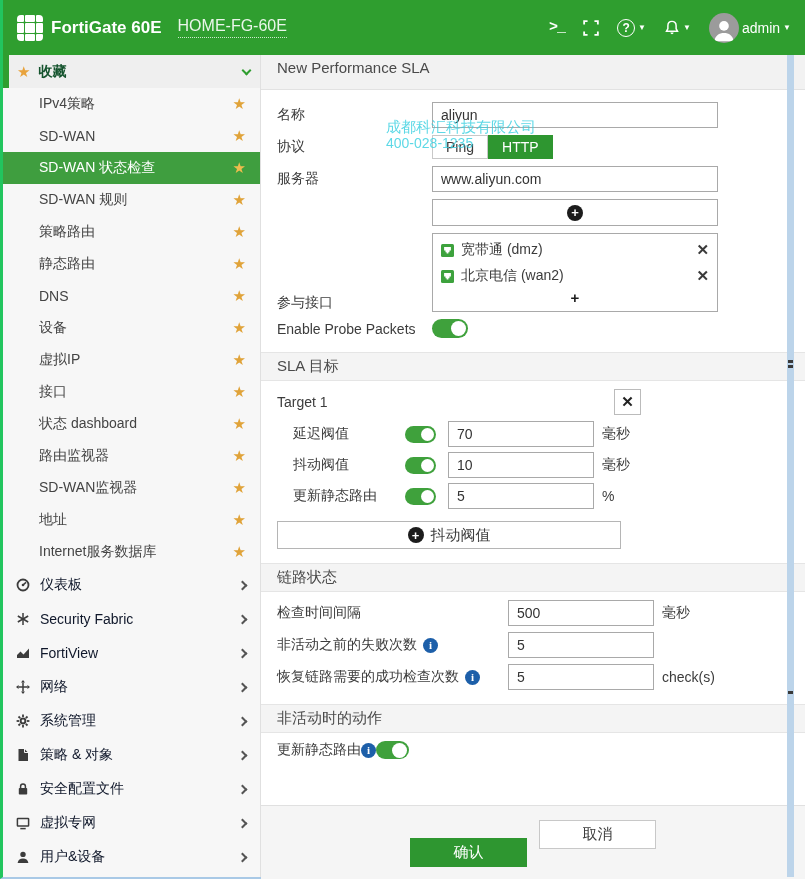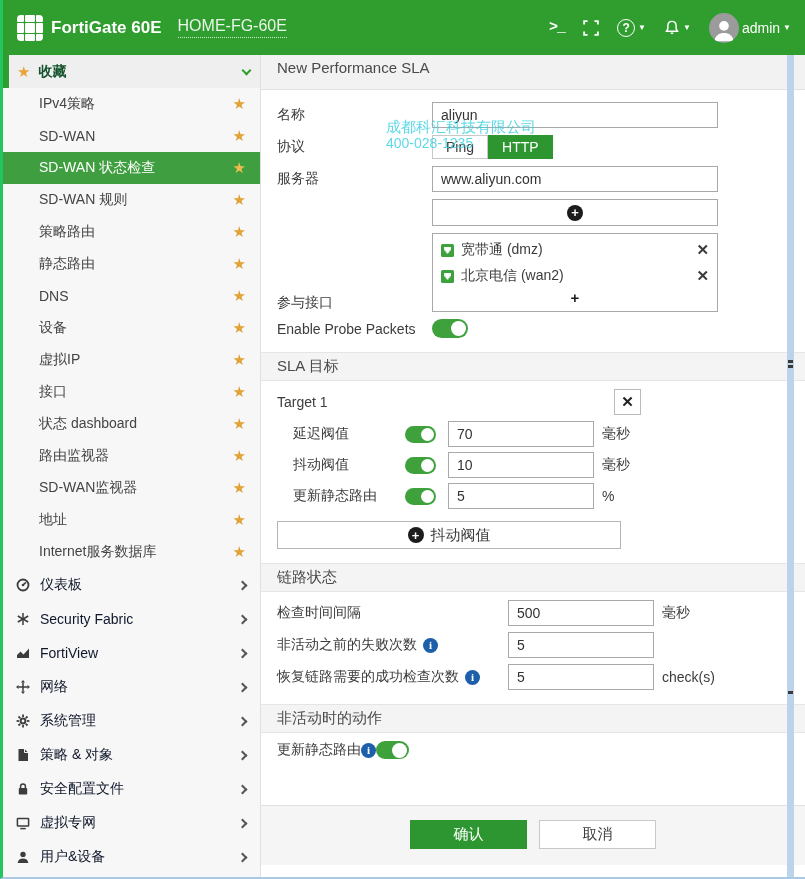--- a/index.html
+++ b/index.html
@@ -78,21 +78,21 @@
   .sla-label { width:112px; flex-shrink:0; }
   .sla-row .tinput { margin-left:12px; }
   .unit { margin-left:8px; }
   .add-btn { width:344px; height:28px; border:1px solid #b5b5b5; background:#fff; display:flex; align-items:center; justify-content:center; gap:7px; font-size:15px; color:#3c3c3c; cursor:pointer; margin:12px 0 2px 0; }
   .link-row { display:flex; align-items:center; margin-bottom:6px; }
   .link-label { width:231px; flex-shrink:0; display:flex; align-items:center; gap:6px; }
   .info-icon { width:15px; height:15px; background:#1d5fa9; color:#fff; border-radius:50%; font-size:11px; font-weight:bold; font-family:"Liberation Serif",serif; display:inline-flex; align-items:center; justify-content:center; flex-shrink:0; }
   .inactive-row { display:flex; align-items:center; margin-bottom:6px; }
   .footer { margin-top:46px; background:#f5f5f5; border-top:1px solid #e0e0e0; padding:14px 0 16px 0; display:flex; justify-content:center; gap:12px; }
   .btn { height:29px; width:117px; font-size:15px; cursor:pointer; font-family:"Liberation Sans",sans-serif; }
-  .btn-ok { background:#2e9630; border:1px solid #2e9630; color:#fff; }
+  .btn-ok { background:#2e9630; border:1px solid #2e9630; color:#fff;margin-top:18px; }
   .btn-cancel { background:#fff; border:1px solid #c8c8c8; color:#3c3c3c; }
 </style>
 </head>
 <body>
 
 <div class="window">
 
   <div class="topbar">
     <div class="logo-grid">
       <span></span>

